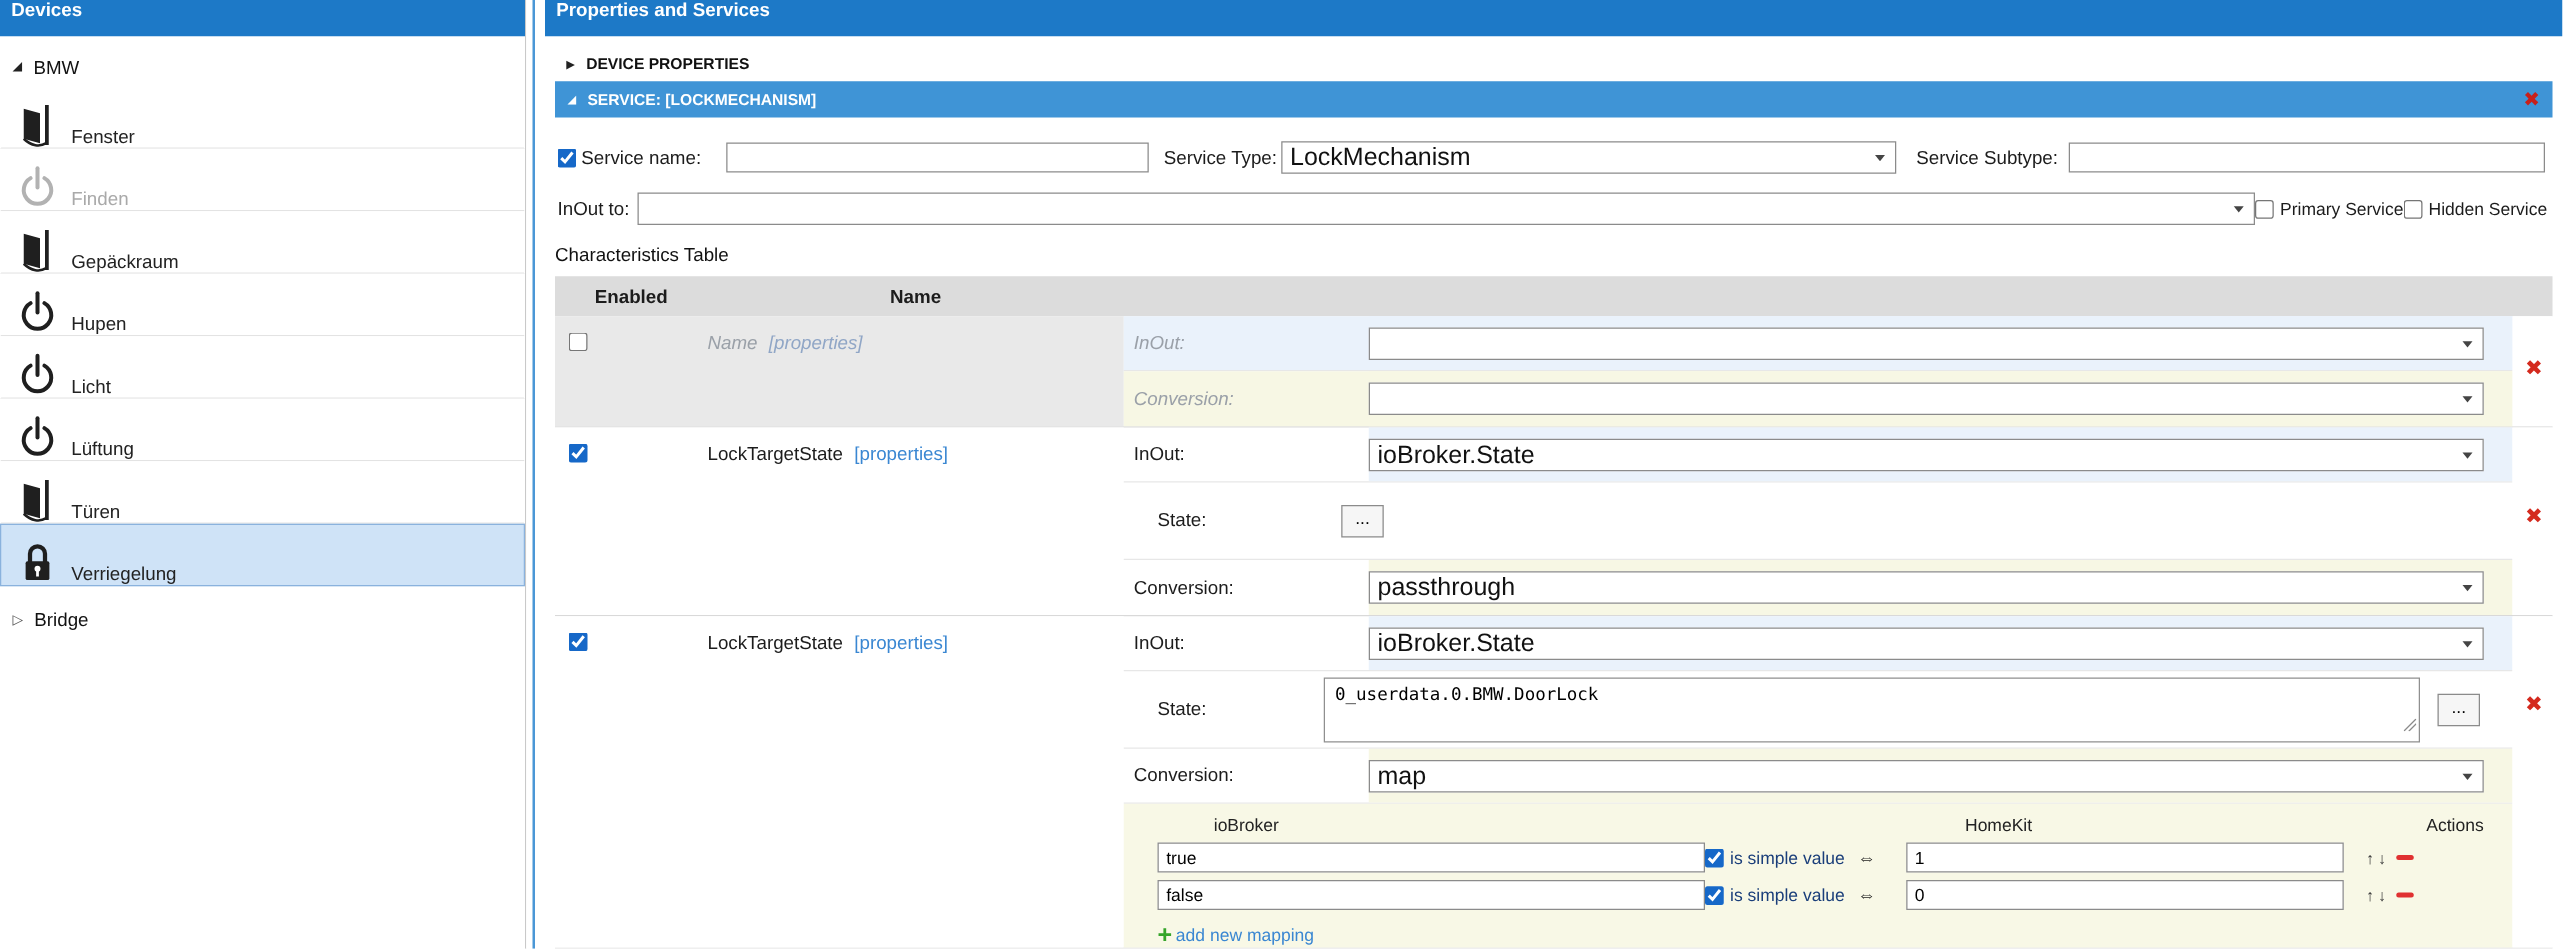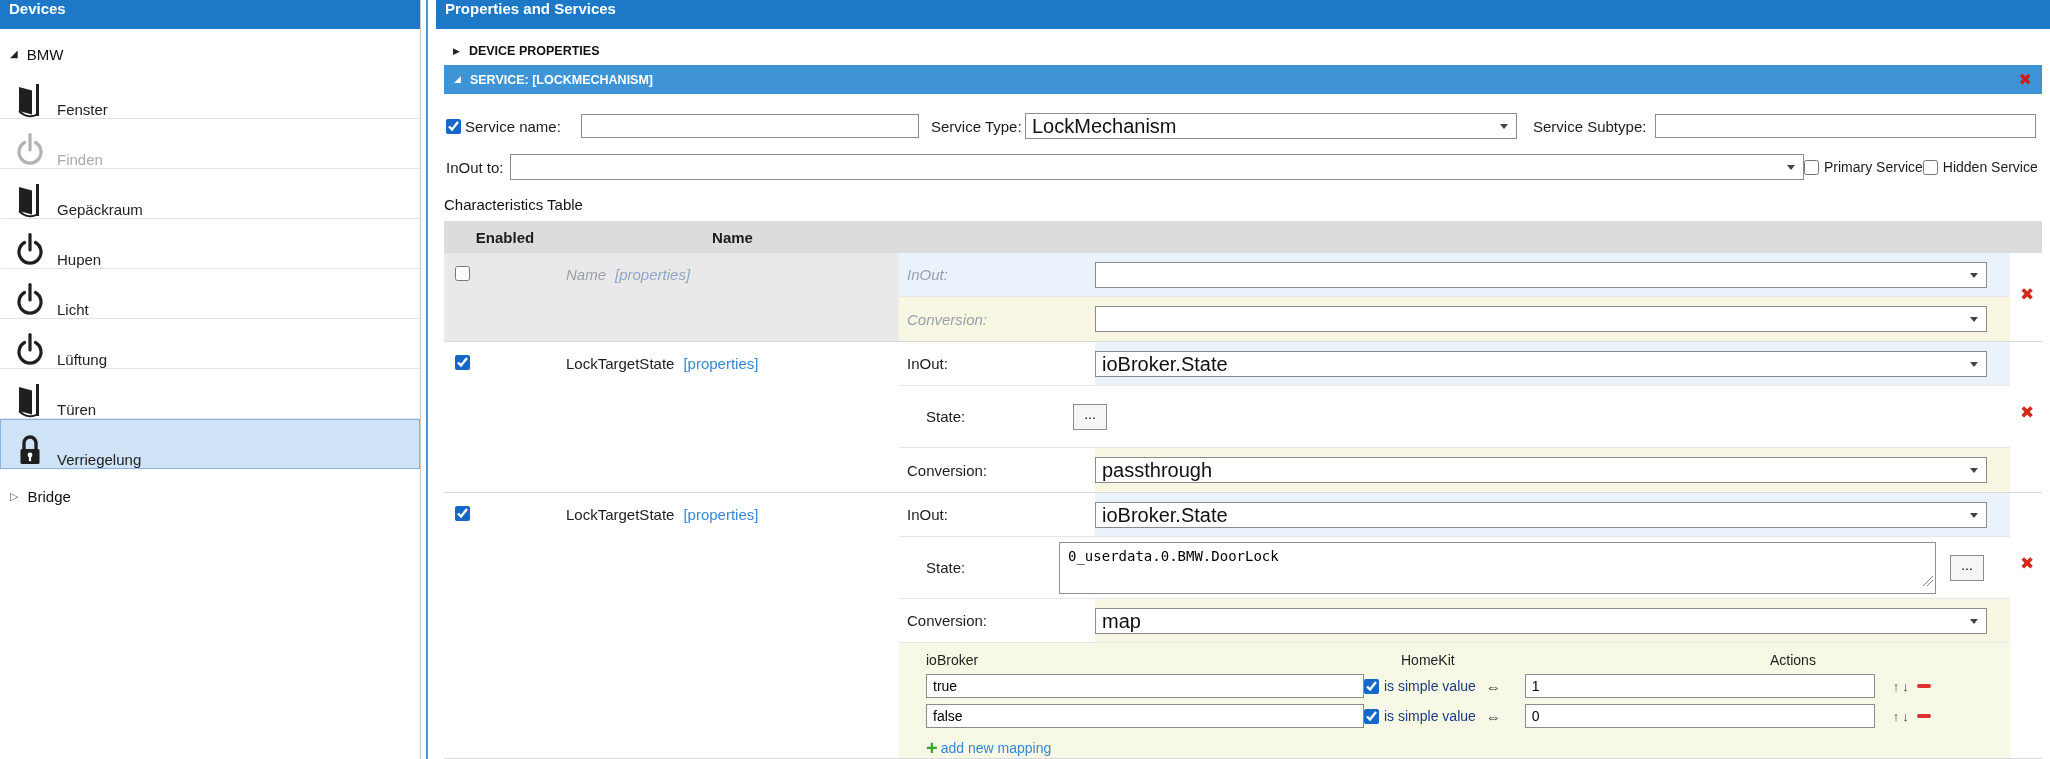--- a/index.html
+++ b/index.html
@@ -107,21 +107,21 @@
   .btn-more { width:34px; height:26px; margin-left:14px; margin-right:26px; border:1px solid #8b8b8b; background:#f6f6f6; font-size:14px; line-height:10px; cursor:pointer; padding:0 0 6px 0; }
 
   .cacts { width:32px; flex:0 0 32px; position:relative; background:#fff; }
   .xdel { position:absolute; left:10px; color:#d42a1e; font-weight:bold; font-size:17px; cursor:pointer; line-height:1; }
   .xdel.mid1 { top:33px; }
   .xdel.mid2 { top:62px; }
 
   
   .mapping { background:#f8f8e6; padding:4px 0 0 27px; flex:1; font-size:14px; }
   .mhead { display:flex; align-items:center; height:18px; margin-top:4px; color:#222; }
-  .mh-io { width:475px; }
+  .mh-io { width:601px;margin-left:45px; }
   .mh-hk { width:369px; }
   .mrow { display:flex; align-items:center; height:26px; margin-top:4px; }
   .m-io { width:438px; }
   .m-cb { margin-left:10px; }
   .m-simple { margin-left:5px; color:#1a3e7a; white-space:nowrap; }
   .m-arrow { margin-left:10px; font-size:15px; color:#222; }
   .m-hk { margin-left:24px; width:350px; }
   .m-acts { margin-left:18px; display:flex; align-items:center; gap:3px; }
   .ico-move { font-size:13px; color:#3a3a3a; cursor:pointer; line-height:1; }
   .ico-del { width:14px; height:4px; background:#e03131; border-radius:2px; margin-left:5px; cursor:pointer; }

